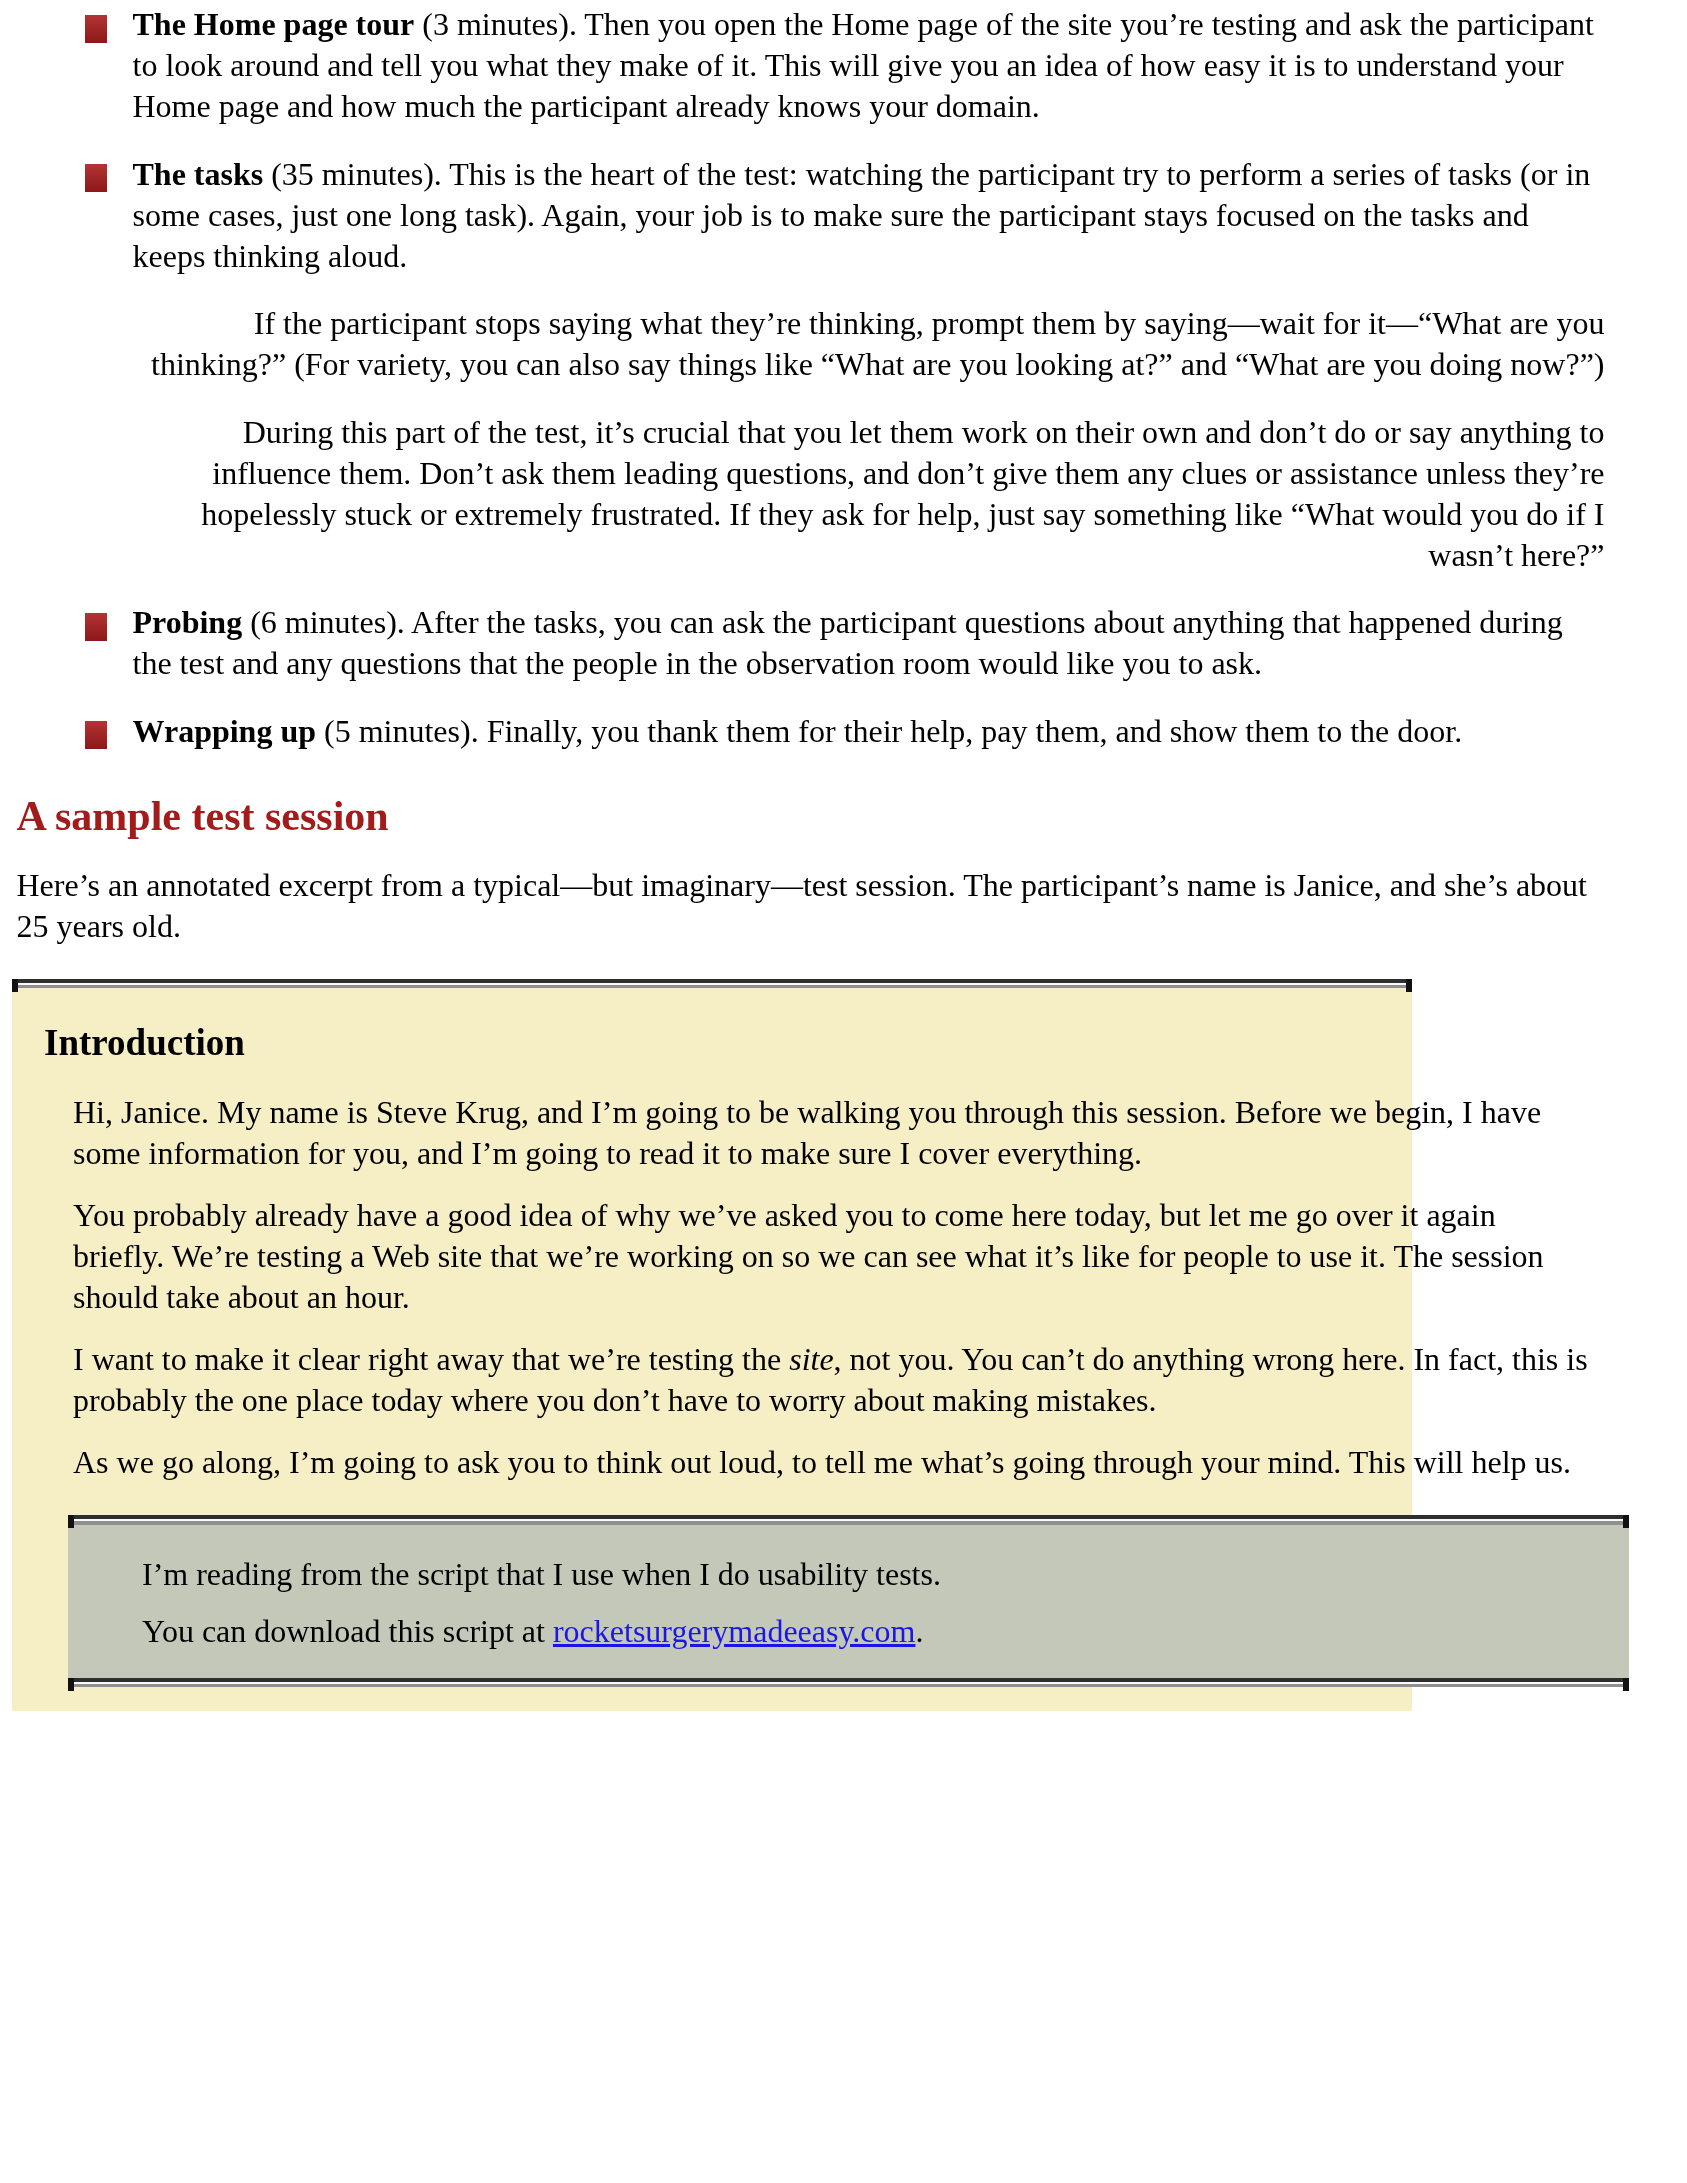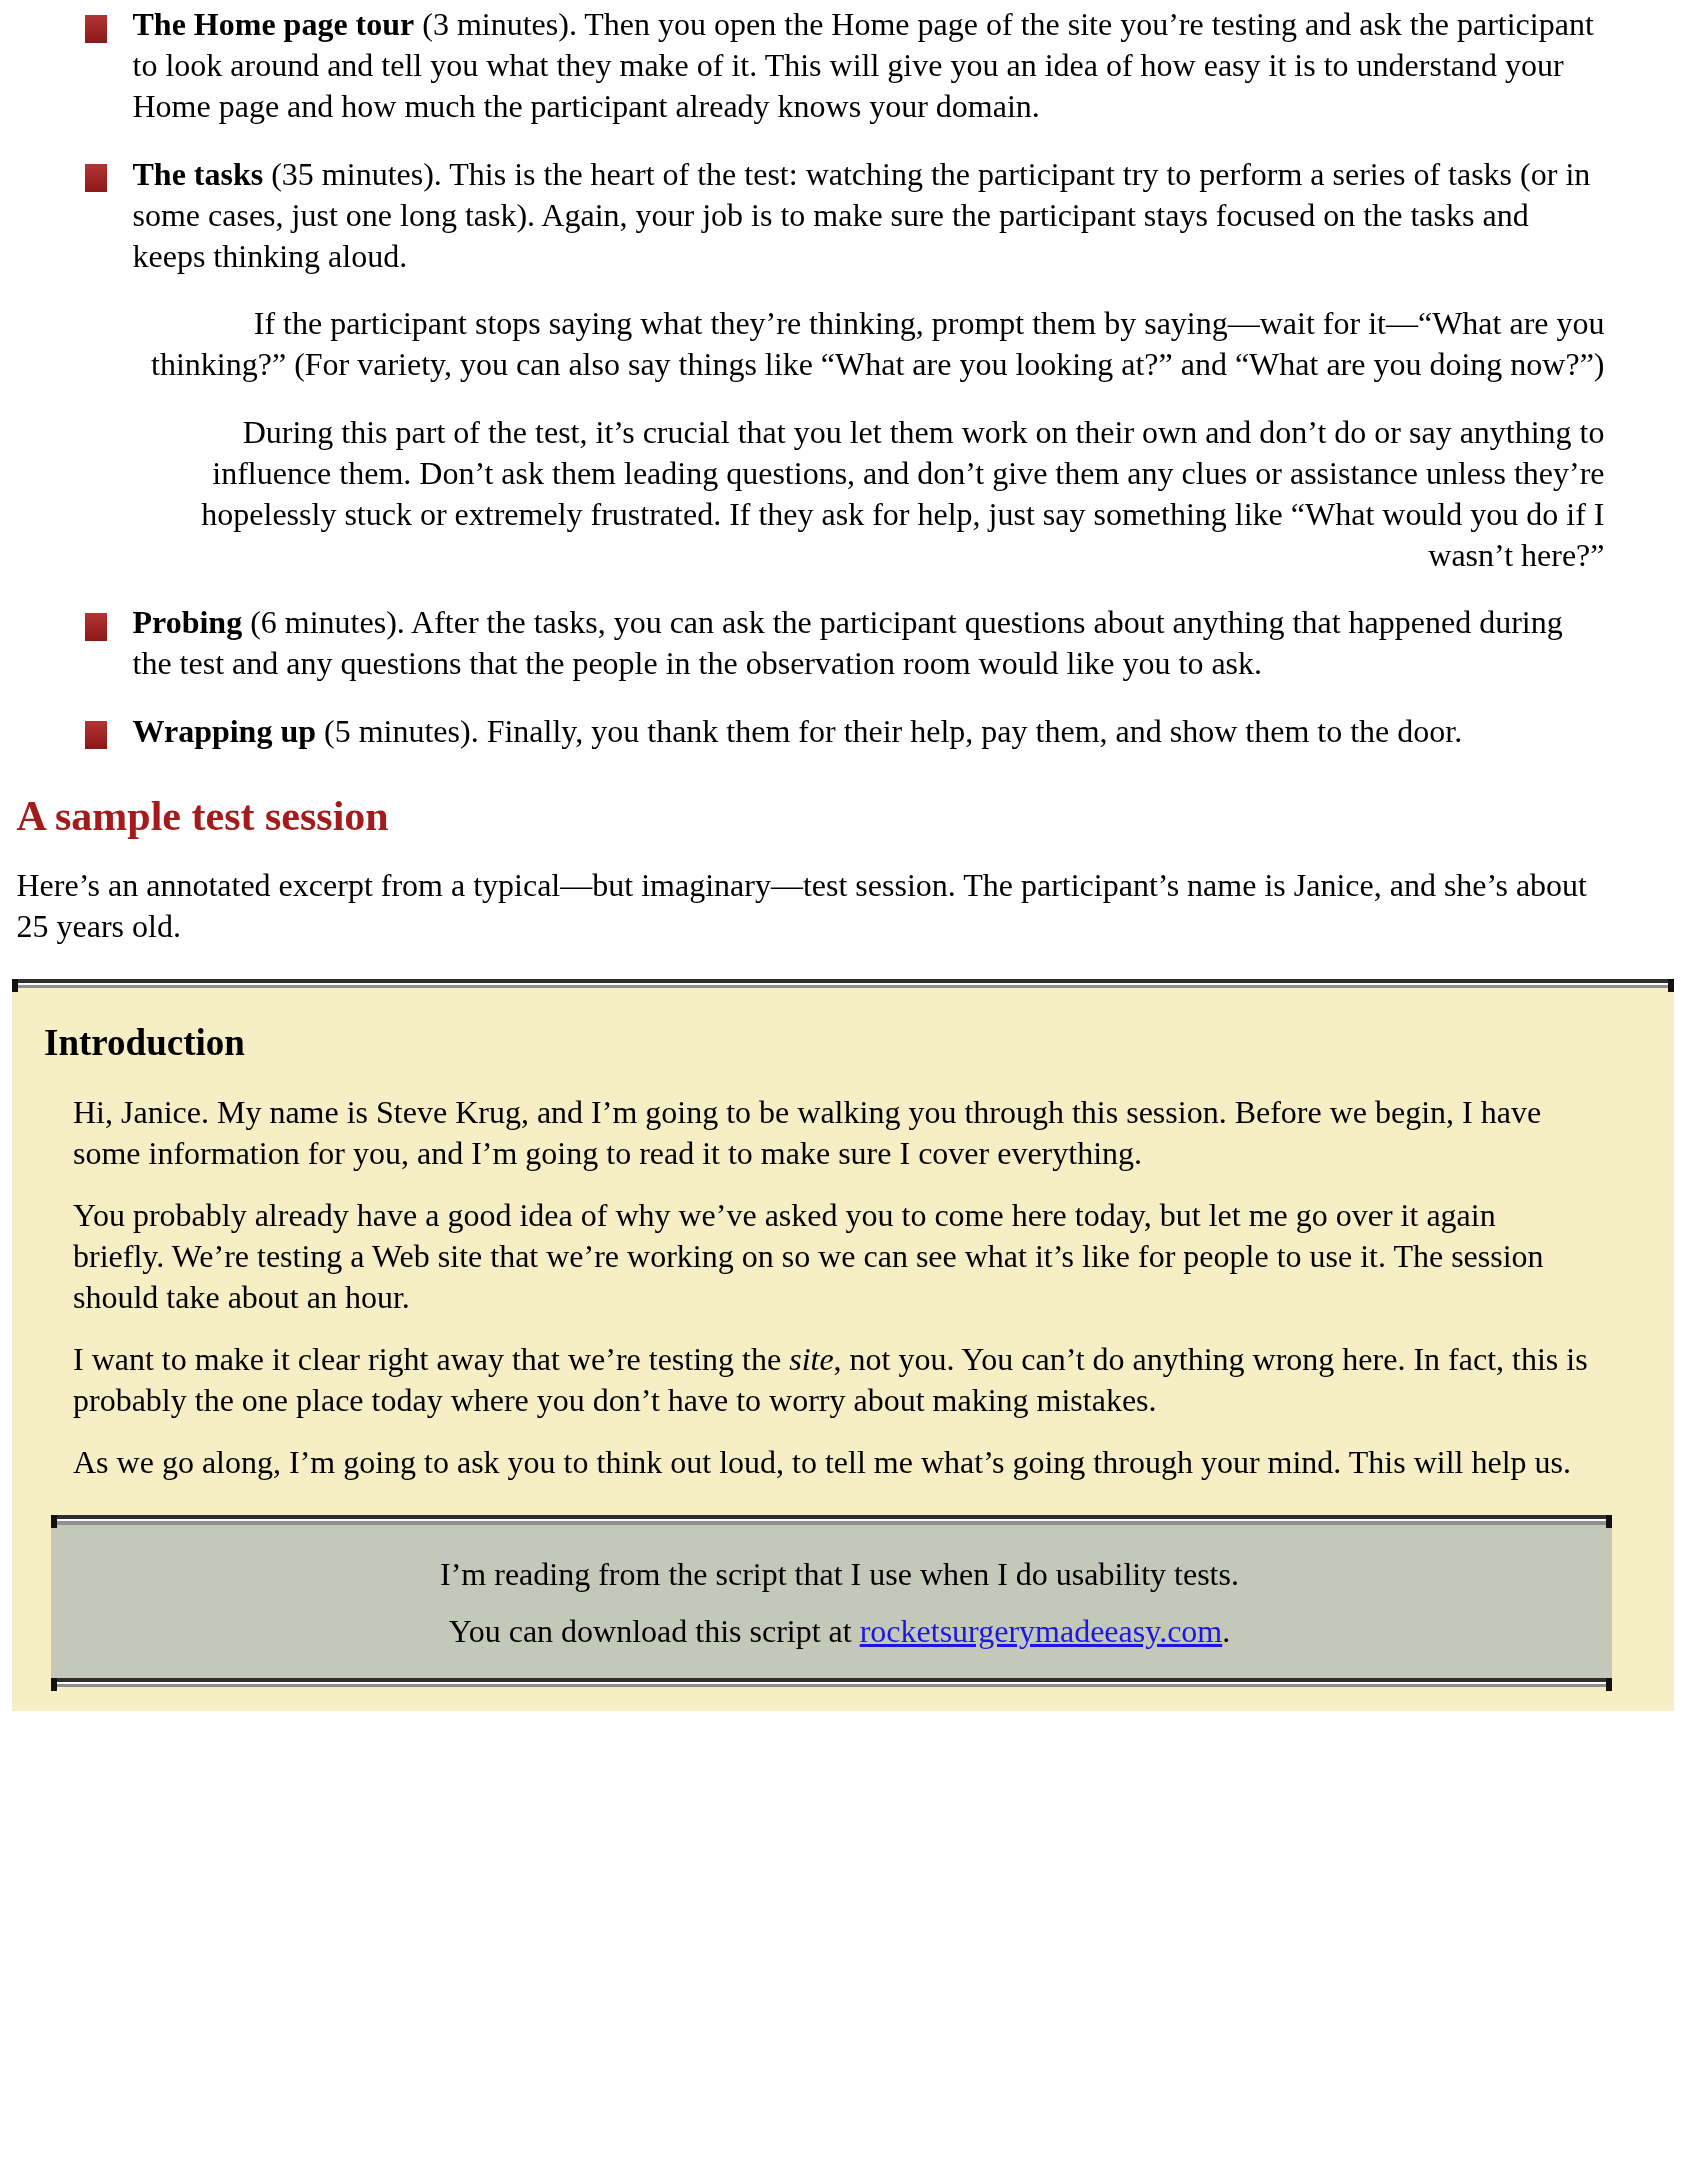--- a/index.html
+++ b/index.html
@@ -35,41 +35,41 @@
 
   
   .section-heading{
     margin:41px 0 26.5px 16.5px;
     font-size:42px;line-height:46px;font-weight:bold;
     color:var(--accent-red);
   }
   .intro-p{margin-left:16.5px;width:1588px;}
 
   
-  .session-box{margin:32px 0 0 12px;width:1662px;}
+  .session-box{margin:32px 0 0 12px;width:1400px;}
   .rule3d{
     position:relative;height:9.3px;
     background:linear-gradient(to bottom,var(--rule-dark) 0 4px,var(--rule-light) 4px 6px,var(--rule-mid) 6px 9.3px);
   }
   .rule3d::before,.rule3d::after{
     content:"";position:absolute;top:0;width:6px;height:12.6px;background:#111;
   }
   .rule3d::before{left:0;}
   .rule3d::after{right:0;}
   .session-body{
     background:var(--note-bg);
     padding:34px 40px 24px 32px;
   }
   .session-title{font-size:37px;line-height:42px;font-weight:bold;margin-bottom:28px;}
   .session-p{margin-left:29px;width:1518px;margin-bottom:21px;}
   .session-p:last-of-type{margin-bottom:0;}
   .it{font-style:italic;}
 
   
-  .script-box{margin:32px 0 0 7px;width:1561px;text-align:center;}
+  .script-box{margin:32px 0 0 24px;width:1561px;}
   .script-body{
     background:var(--script-bg);
     padding:29px 53px 26.5px 74px;
   }
   .script-line{width:1429px;}
   .script-line + .script-line{margin-top:16px;}
   .download-link{color:var(--link-blue);text-decoration:underline;cursor:pointer;}
 </style>
 </head>
 <body>

